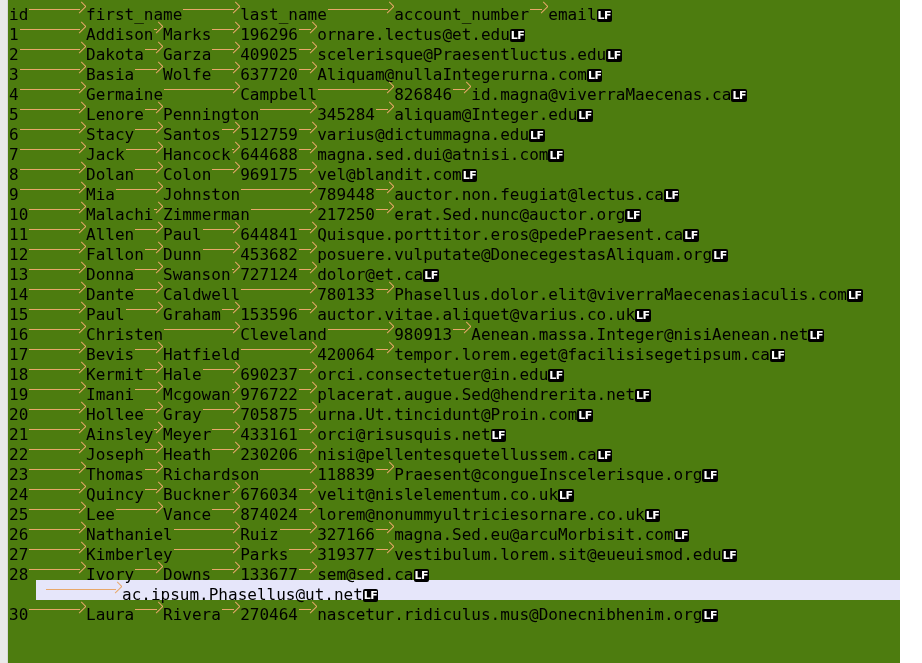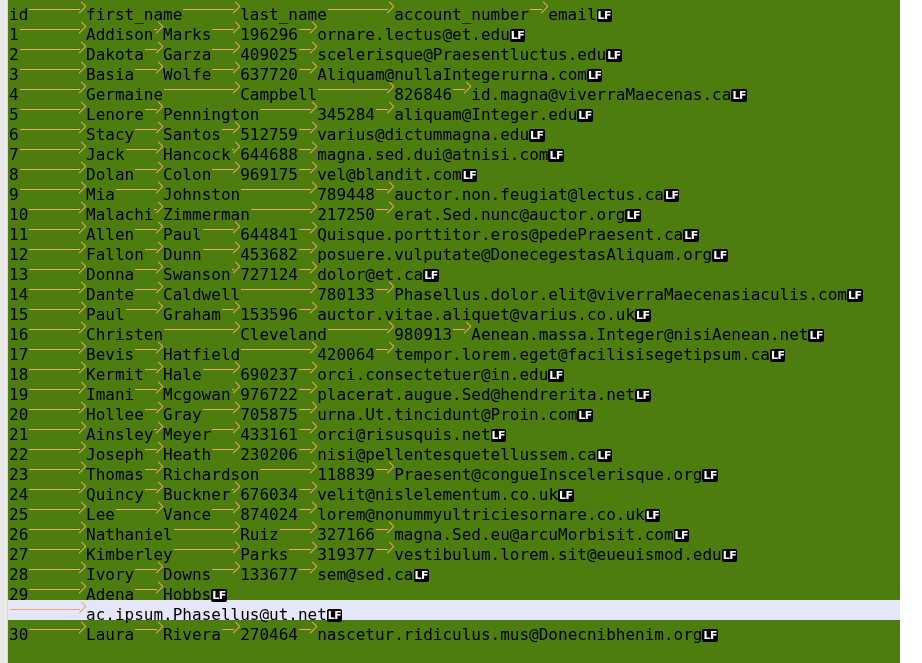--- a/index.html
+++ b/index.html
@@ -48,20 +48,21 @@
     white-space: pre;
     font-size: 16px;
     font-family: "DejaVu Sans Mono", "Liberation Mono", monospace;
     color: #000000;
     padding-left: 9px;
     box-sizing: border-box;
     letter-spacing: 0px;
   }
   .line.current {
     background: #e6e6fa;
+    margin-left: 36px;
   }
 
   
   .tx {
     color: #000000;
   }
 
   
   .tab {
     display: inline-block;
@@ -140,17 +141,16 @@
       <div class="line"><span class="tx">19</span><span class="tab" style="width: 57.78px;"></span><span class="tx">Imani</span><span class="tab" style="width: 28.89px;"></span><span class="tx">Mcgowan</span><span class="tab" style="width: 9.63px;"></span><span class="tx">976722</span><span class="tab" style="width: 19.26px;"></span><span class="tx">placerat.augue.Sed@hendrerita.net</span><span class="eol">LF</span></div>
       <div class="line"><span class="tx">20</span><span class="tab" style="width: 57.78px;"></span><span class="tx">Hollee</span><span class="tab" style="width: 19.26px;"></span><span class="tx">Gray</span><span class="tab" style="width: 38.52px;"></span><span class="tx">705875</span><span class="tab" style="width: 19.26px;"></span><span class="tx">urna.Ut.tincidunt@Proin.com</span><span class="eol">LF</span></div>
       <div class="line"><span class="tx">21</span><span class="tab" style="width: 57.78px;"></span><span class="tx">Ainsley</span><span class="tab" style="width: 9.63px;"></span><span class="tx">Meyer</span><span class="tab" style="width: 28.89px;"></span><span class="tx">433161</span><span class="tab" style="width: 19.26px;"></span><span class="tx">orci@risusquis.net</span><span class="eol">LF</span></div>
       <div class="line"><span class="tx">22</span><span class="tab" style="width: 57.78px;"></span><span class="tx">Joseph</span><span class="tab" style="width: 19.26px;"></span><span class="tx">Heath</span><span class="tab" style="width: 28.89px;"></span><span class="tx">230206</span><span class="tab" style="width: 19.26px;"></span><span class="tx">nisi@pellentesquetellussem.ca</span><span class="eol">LF</span></div>
       <div class="line"><span class="tx">23</span><span class="tab" style="width: 57.78px;"></span><span class="tx">Thomas</span><span class="tab" style="width: 19.26px;"></span><span class="tx">Richardson</span><span class="tab" style="width: 57.78px;"></span><span class="tx">118839</span><span class="tab" style="width: 19.26px;"></span><span class="tx">Praesent@congueInscelerisque.org</span><span class="eol">LF</span></div>
       <div class="line"><span class="tx">24</span><span class="tab" style="width: 57.78px;"></span><span class="tx">Quincy</span><span class="tab" style="width: 19.26px;"></span><span class="tx">Buckner</span><span class="tab" style="width: 9.63px;"></span><span class="tx">676034</span><span class="tab" style="width: 19.26px;"></span><span class="tx">velit@nislelementum.co.uk</span><span class="eol">LF</span></div>
       <div class="line"><span class="tx">25</span><span class="tab" style="width: 57.78px;"></span><span class="tx">Lee</span><span class="tab" style="width: 48.15px;"></span><span class="tx">Vance</span><span class="tab" style="width: 28.89px;"></span><span class="tx">874024</span><span class="tab" style="width: 19.26px;"></span><span class="tx">lorem@nonummyultriciesornare.co.uk</span><span class="eol">LF</span></div>
       <div class="line"><span class="tx">26</span><span class="tab" style="width: 57.78px;"></span><span class="tx">Nathaniel</span><span class="tab" style="width: 67.41px;"></span><span class="tx">Ruiz</span><span class="tab" style="width: 38.52px;"></span><span class="tx">327166</span><span class="tab" style="width: 19.26px;"></span><span class="tx">magna.Sed.eu@arcuMorbisit.com</span><span class="eol">LF</span></div>
       <div class="line"><span class="tx">27</span><span class="tab" style="width: 57.78px;"></span><span class="tx">Kimberley</span><span class="tab" style="width: 67.41px;"></span><span class="tx">Parks</span><span class="tab" style="width: 28.89px;"></span><span class="tx">319377</span><span class="tab" style="width: 19.26px;"></span><span class="tx">vestibulum.lorem.sit@eueuismod.edu</span><span class="eol">LF</span></div>
       <div class="line"><span class="tx">28</span><span class="tab" style="width: 57.78px;"></span><span class="tx">Ivory</span><span class="tab" style="width: 28.89px;"></span><span class="tx">Downs</span><span class="tab" style="width: 28.89px;"></span><span class="tx">133677</span><span class="tab" style="width: 19.26px;"></span><span class="tx">sem@sed.ca</span><span class="eol">LF</span></div>
-      <div class="line"><span class="tx">29</span><span class="tab" style="width: 57.78px;"></span><span class="tx">Adena</span><span class="tab" style="width: 28.89px;"></span><span class="tx">Hobbs</span><span class="eol">LF</span></div>
       <div class="line current"><span class="tab" style="width: 77.04px;"></span><span class="tx">ac.ipsum.Phasellus@ut.net</span><span class="eol">LF</span></div>
       <div class="line"><span class="tx">30</span><span class="tab" style="width: 57.78px;"></span><span class="tx">Laura</span><span class="tab" style="width: 28.89px;"></span><span class="tx">Rivera</span><span class="tab" style="width: 19.26px;"></span><span class="tx">270464</span><span class="tab" style="width: 19.26px;"></span><span class="tx">nascetur.ridiculus.mus@Donecnibhenim.org</span><span class="eol">LF</span></div>
     </div>
 </div>
 
 </body></html>

